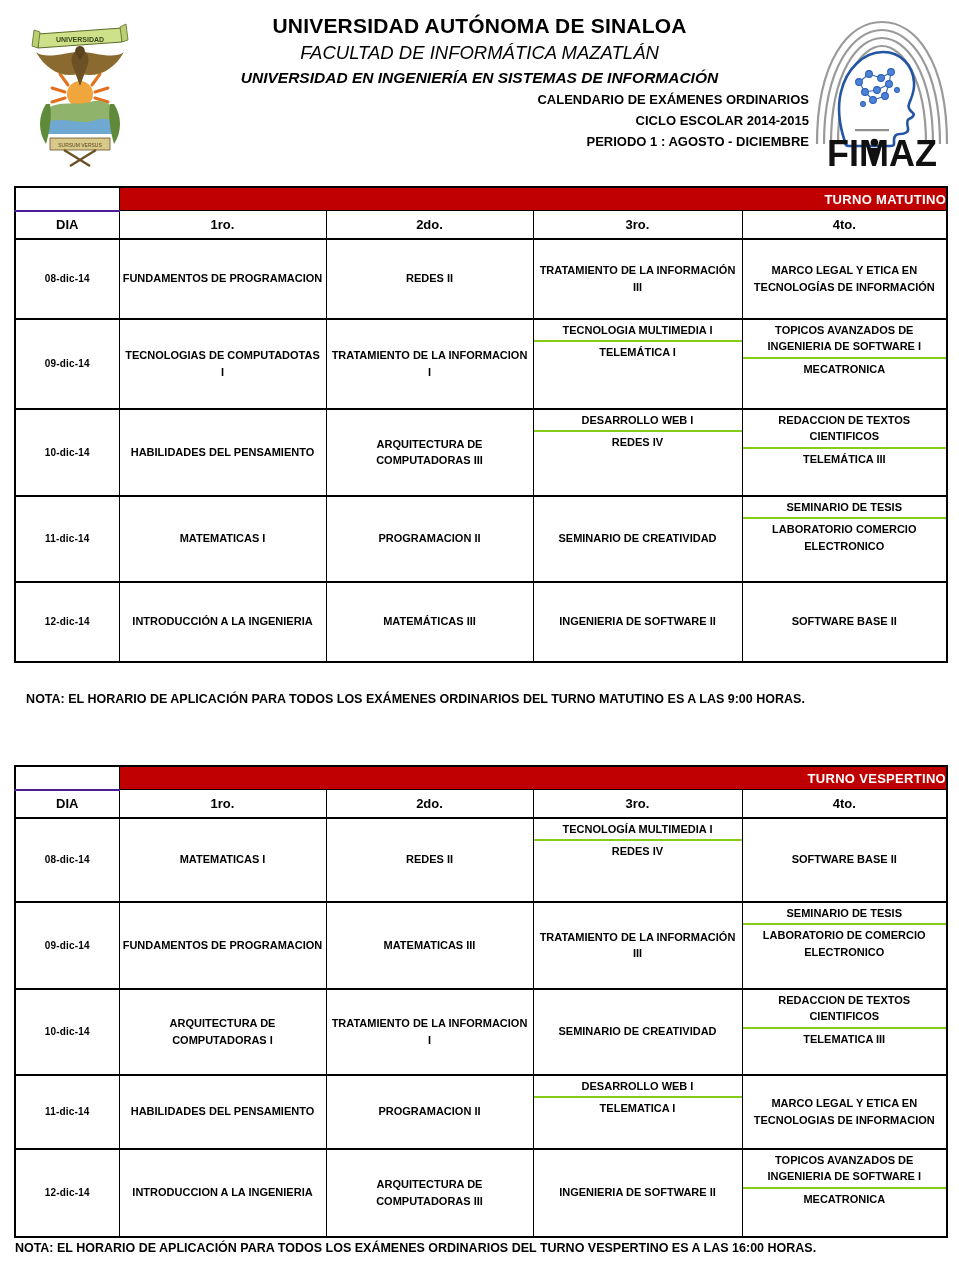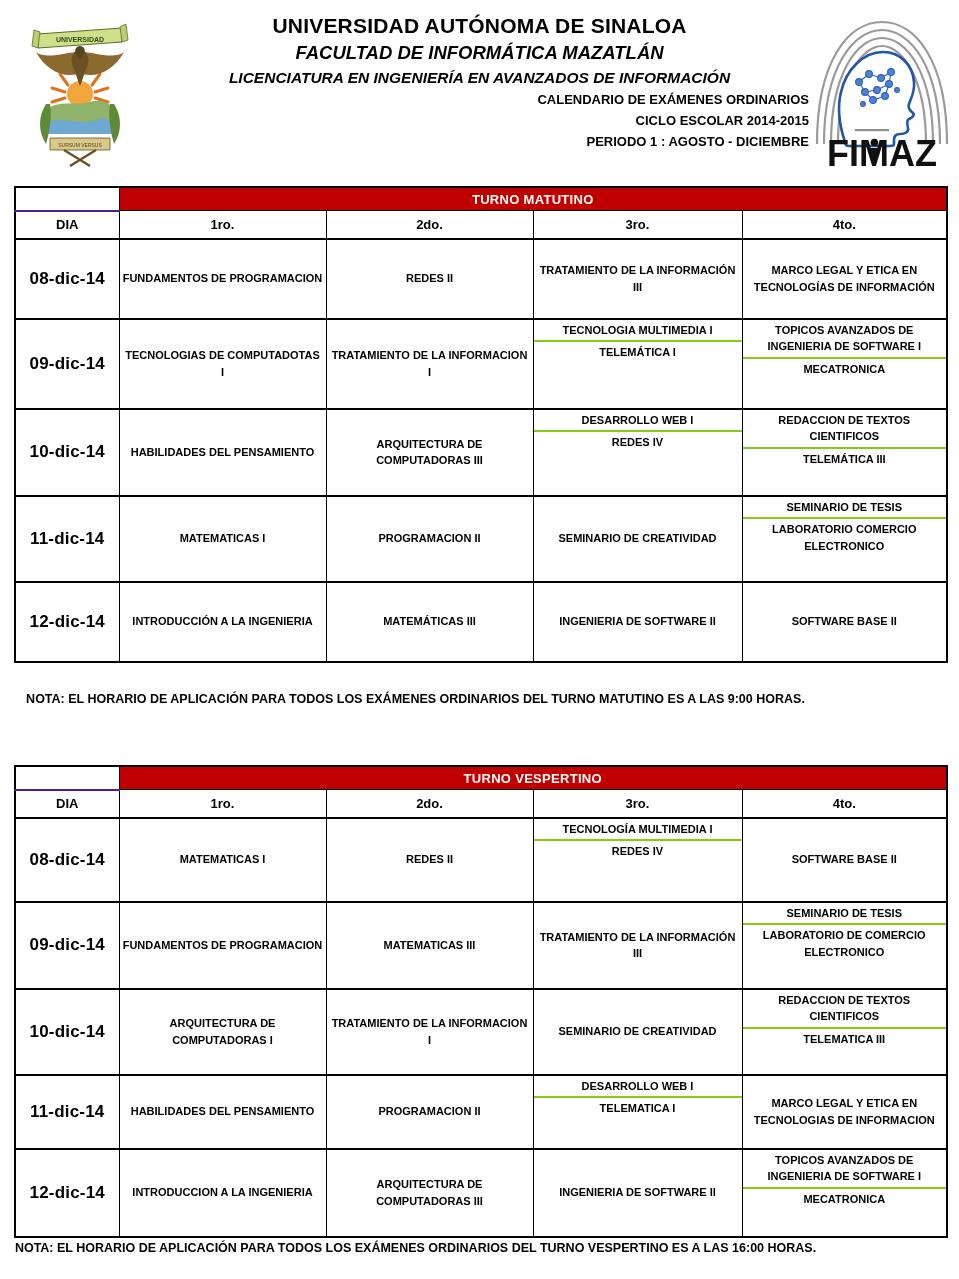--- a/index.html
+++ b/index.html
@@ -45,21 +45,21 @@
   }
   .t1 {
     font-size: 21px;
     font-weight: bold;
     letter-spacing: 0.2px;
     line-height: 1.32;
     white-space: nowrap;
   }
   .t2 {
     font-size: 18.5px;
-    font-weight: bold;
+    font-weight: normal;
     font-style: italic;
     line-height: 1.42;
     white-space: nowrap;
   }
   .t3 {
     font-size: 15.5px;
     font-weight: bold;
     font-style: italic;
     line-height: 1.5;
     white-space: nowrap;
@@ -96,40 +96,40 @@
   .turno-spacer {
     border: none;
     background: #ffffff;
     padding: 0;
   }
   .turno-banner {
     background: #C00000;
     color: #ffffff;
     font-size: 13px;
     font-weight: bold;
-    text-align: center;
+    text-align: right;
     height: 22px;
     padding: 0;
     border: 1px solid #000;
     letter-spacing: 0.3px;
   }
   .colhead {
     border: 1px solid #000;
     font-size: 13px;
     font-weight: bold;
     text-align: center;
     height: 26px;
     padding: 0;
   }
   .colhead.dia { border-top: 2px solid #4c1d95; }
 
   td.daycell {
     border: 1px solid #000;
     border-top: 2px solid #000;
-    font-size: 17px;
+    font-size: 10px;
     font-weight: bold;
     text-align: center;
     vertical-align: middle;
     letter-spacing: 0.2px;
   }
   td.subj {
     border: 1px solid #000;
     border-top: 2px solid #000;
     font-size: 11px;
     font-weight: bold;
@@ -212,21 +212,21 @@
       <path d="M22 130 L82 130 L82 142 L22 142 Z" fill="#d8c98a" stroke="#6b5124" stroke-width="0.8"></path>
       <text x="52" y="139" font-family="'Liberation Sans',sans-serif" font-size="5" fill="#5a4420" text-anchor="middle">SURSUM VERSUS</text>
 
       <path d="M36 142 L62 158 M68 142 L42 158" stroke="#6b5124" stroke-width="2.4" fill="none"></path>
     </svg>
   </div>
 
   <div class="titles">
     <div class="t1">UNIVERSIDAD AUTÓNOMA DE SINALOA</div>
     <div class="t2">FACULTAD DE INFORMÁTICA MAZATLÁN</div>
-    <div class="t3">LICENCIATURA EN INGENIERÍA EN AVANZADOS DE INFORMACIÓN</div>
+    <div class="t3">UNIVERSIDAD EN INGENIERÍA EN SISTEMAS DE INFORMACIÓN</div>
     <div class="t4">CALENDARIO DE EXÁMENES ORDINARIOS</div>
     <div class="t4">CICLO ESCOLAR 2014-2015</div>
     <div class="t4">PERIODO 1 : AGOSTO - DICIEMBRE</div>
   </div>
 
   <div class="logo-right">
     <svg viewBox="0 0 142 158" width="142" height="158" aria-hidden="true">
 
       <g fill="none" stroke="#9a9a9a" stroke-width="2.2">
         <path d="M6 132 C6 48 38 10 71 10 C104 10 136 48 136 132"></path>

